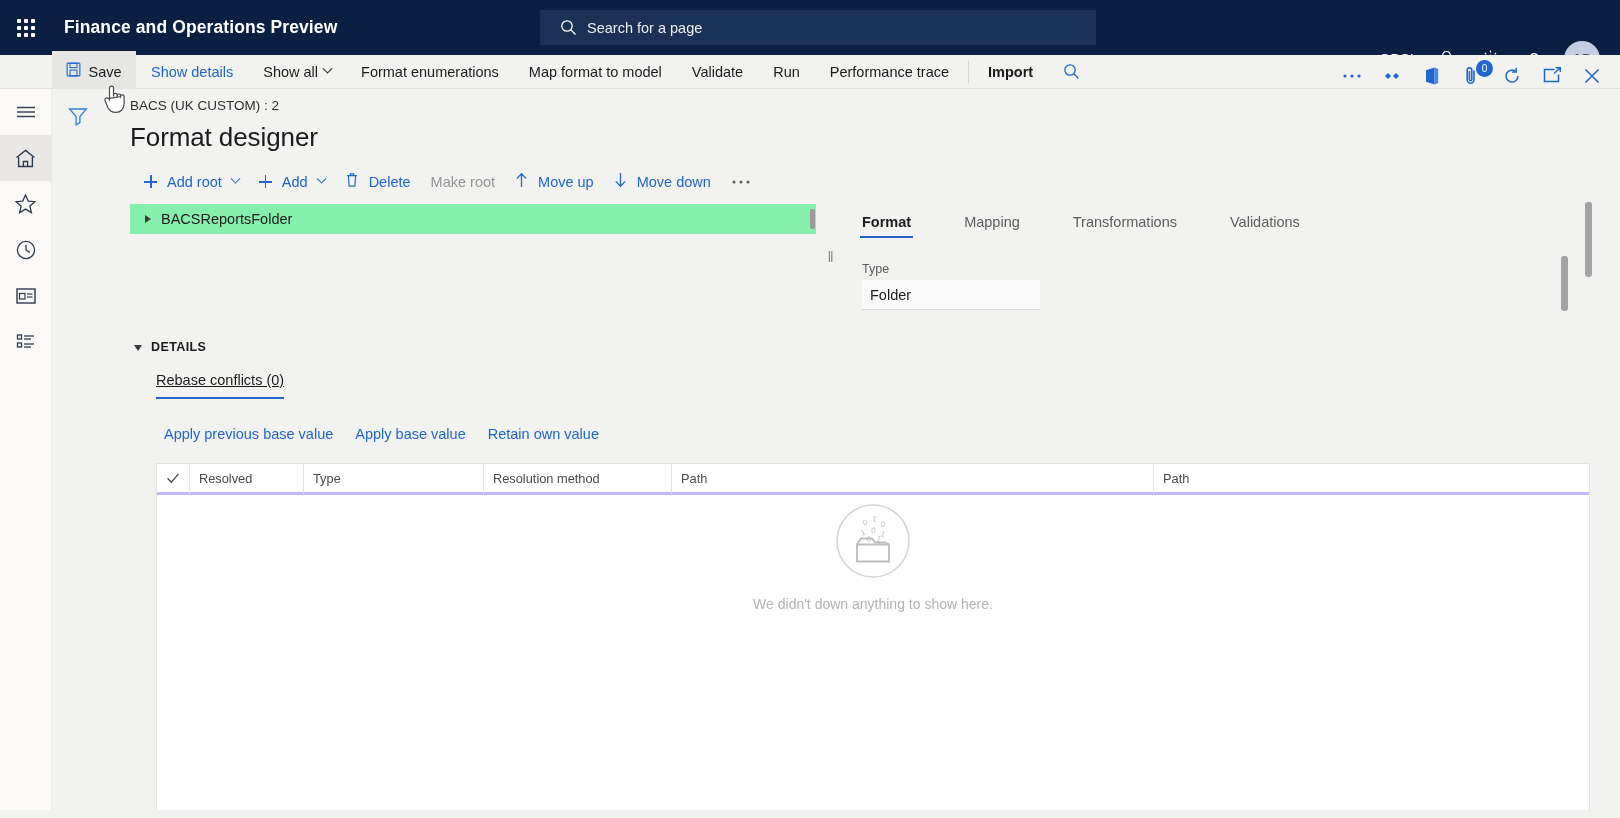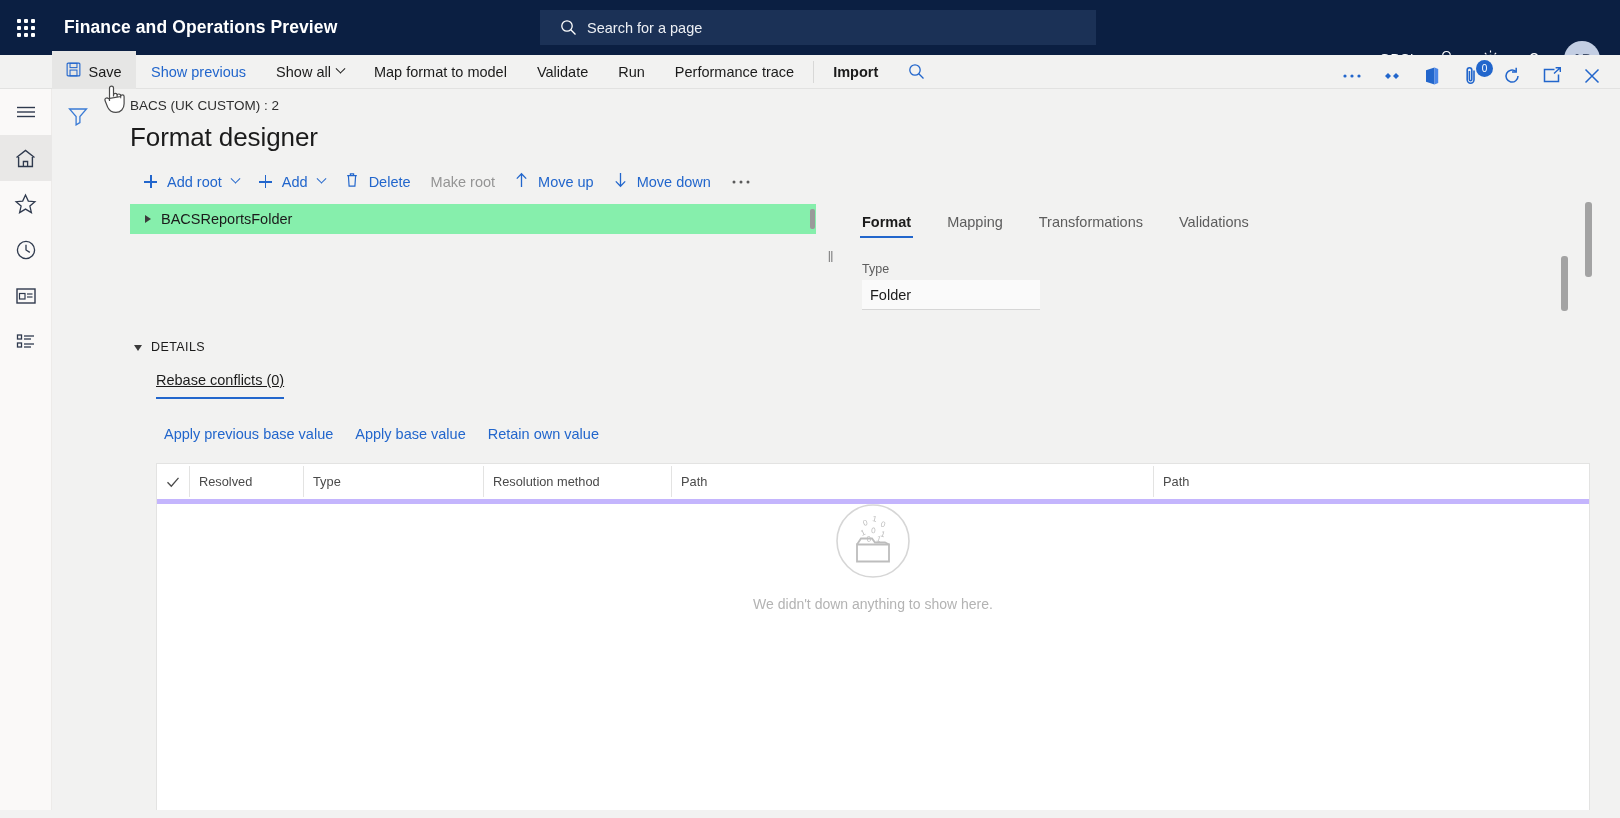--- a/index.html
+++ b/index.html
@@ -177,21 +177,21 @@
   }
   .tree-thumb { width: 5px; height: 20px; background: #9a9a9a; border-radius: 2px; margin-top:5px;}
 
   .splitter {
     width: 28px; display: flex; align-items: flex-start; justify-content: center;
     padding-top: 44px;
   }
   .grip { color: #8a8a8a; font-size: 15px; letter-spacing: -1px; cursor: col-resize; }
 
   .right-pane { flex: 1; }
-  .tabs { display: flex; align-items: flex-end; gap: 0px; height: 34px; }
+  .tabs { display: flex; align-items: flex-end; gap: 17px; height: 34px; }
   .tab {
     font-size: 14.5px; color: #5d5d5d; padding: 0 18px 8px 18px;
     cursor: pointer; position: relative;
   }
   .tab.active { color: #1b1b1b; font-weight: bold; }
   .tab.active::after {
     content: ""; position: absolute; left: 16px; right: 16px; bottom: 0;
     height: 2.5px; background: #2266cc;
   }
   .field-group { margin-top: 24px; margin-left: 18px; }
@@ -206,41 +206,41 @@
   
   .details-wrap { margin-top: 30px; margin-left: 4px; }
   .details-head { display: flex; align-items: center; gap: 9px; cursor: pointer; }
   .tri {
     width: 0; height: 0;
     border-top: 6px solid #3b3b3b;
     border-left: 4.5px solid transparent;
     border-right: 4.5px solid transparent;
     margin-top: 2px;
   }
-  .details-title { font-size: 12.5px; font-weight: normal; color: #1b1b1b; letter-spacing: .4px; }
+  .details-title { font-size: 12.5px; font-weight: bold; color: #1b1b1b; letter-spacing: .4px; }
 
   .subtab-row { margin-top: 18px; margin-left: 22px; display: flex; }
   .subtab {
     font-size: 14.5px; color: #1b1b1b; padding-bottom: 9px;
     border-bottom: 2.5px solid #2266cc; cursor: pointer; text-decoration: underline;
   }
 
   .actions-row { margin-top: 22px; margin-left: 22px; display: flex; gap: 6px; }
   .action-link {
     font-size: 14.5px; color: #2266cc; cursor: pointer; padding: 5px 8px;
   }
 
   
   .grid {
     margin-top: 16px; margin-left: 22px; margin-right: 30px;
     background: #ffffff; border: 1px solid #e3e3e2;
     height: 355px; position: relative;
   }
   .grid-head {
-    display: flex; height: 40px; border-bottom: 5px solid #c4b5fd;
+    display: flex; height: 31px; border-bottom: 3px solid #c4b5fd;
     align-items: center;
   }
   .gh {
     font-size: 12.8px; color: #4a4a4a; padding-left: 9px;
     border-left: 1px solid #e3e3e2; height: 31px;
     display: flex; align-items: center;
     cursor: pointer; user-select: none;
   }
   .gh:first-child { border-left: none; }
   .gh.check { width: 32px; justify-content: center; padding-left: 0; }
@@ -316,25 +316,28 @@
       <svg width="15" height="15" viewBox="0 0 16 16">
           <rect x="1.2" y="1.2" width="13.6" height="13.6" rx="1" fill="none" stroke="#2266cc" stroke-width="1.2"></rect>
           <rect x="4.3" y="1.4" width="7.4" height="4.6" fill="none" stroke="#2266cc" stroke-width="1.1"></rect>
           <rect x="4.3" y="8.6" width="7.4" height="6.2" fill="none" stroke="#2266cc" stroke-width="1.1"></rect>
         </svg>
     </span>
     <span class="lbl">Save</span>
   </div>
 
   <div class="cmd-item link">
-    <span>Show previous</span>
+    <span>Show details</span>
   </div>
   <div class="cmd-item dark">
     <span>Show all</span>
     <span class="chev"></span>
+  </div>
+  <div class="cmd-item dark">
+    <span>Format enumerations</span>
   </div>
   <div class="cmd-item dark">
     <span>Map format to model</span>
   </div>
   <div class="cmd-item dark">
     <span>Validate</span>
   </div>
   <div class="cmd-item dark">
     <span>Run</span>
   </div>

